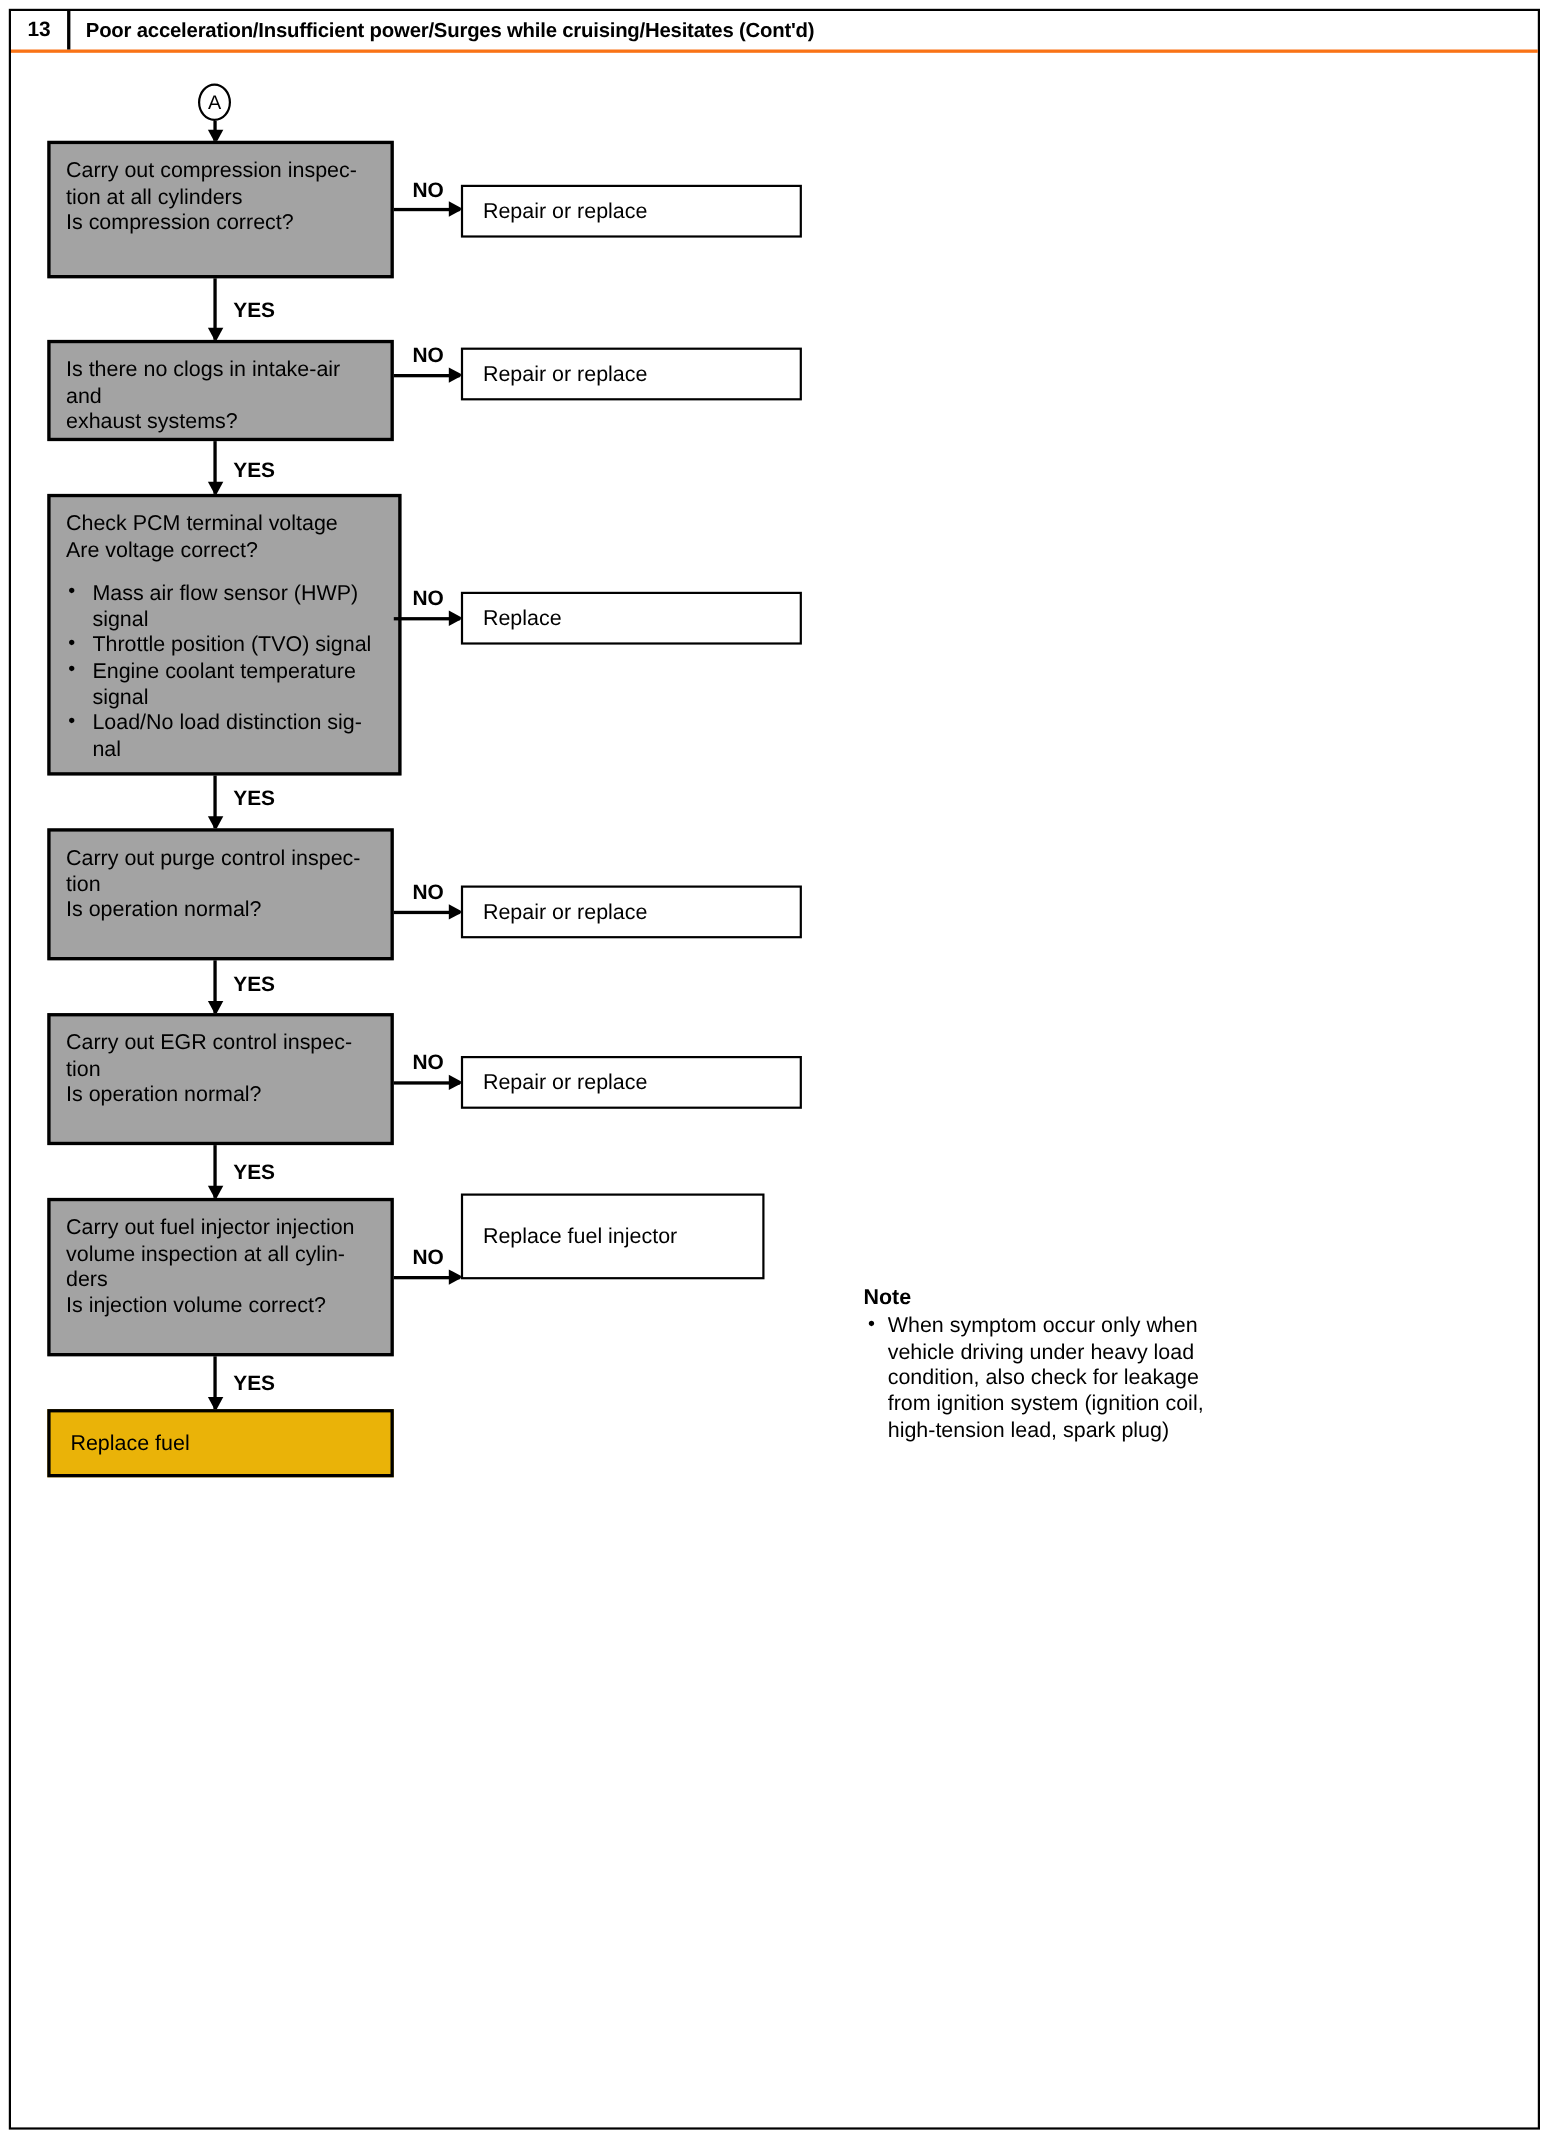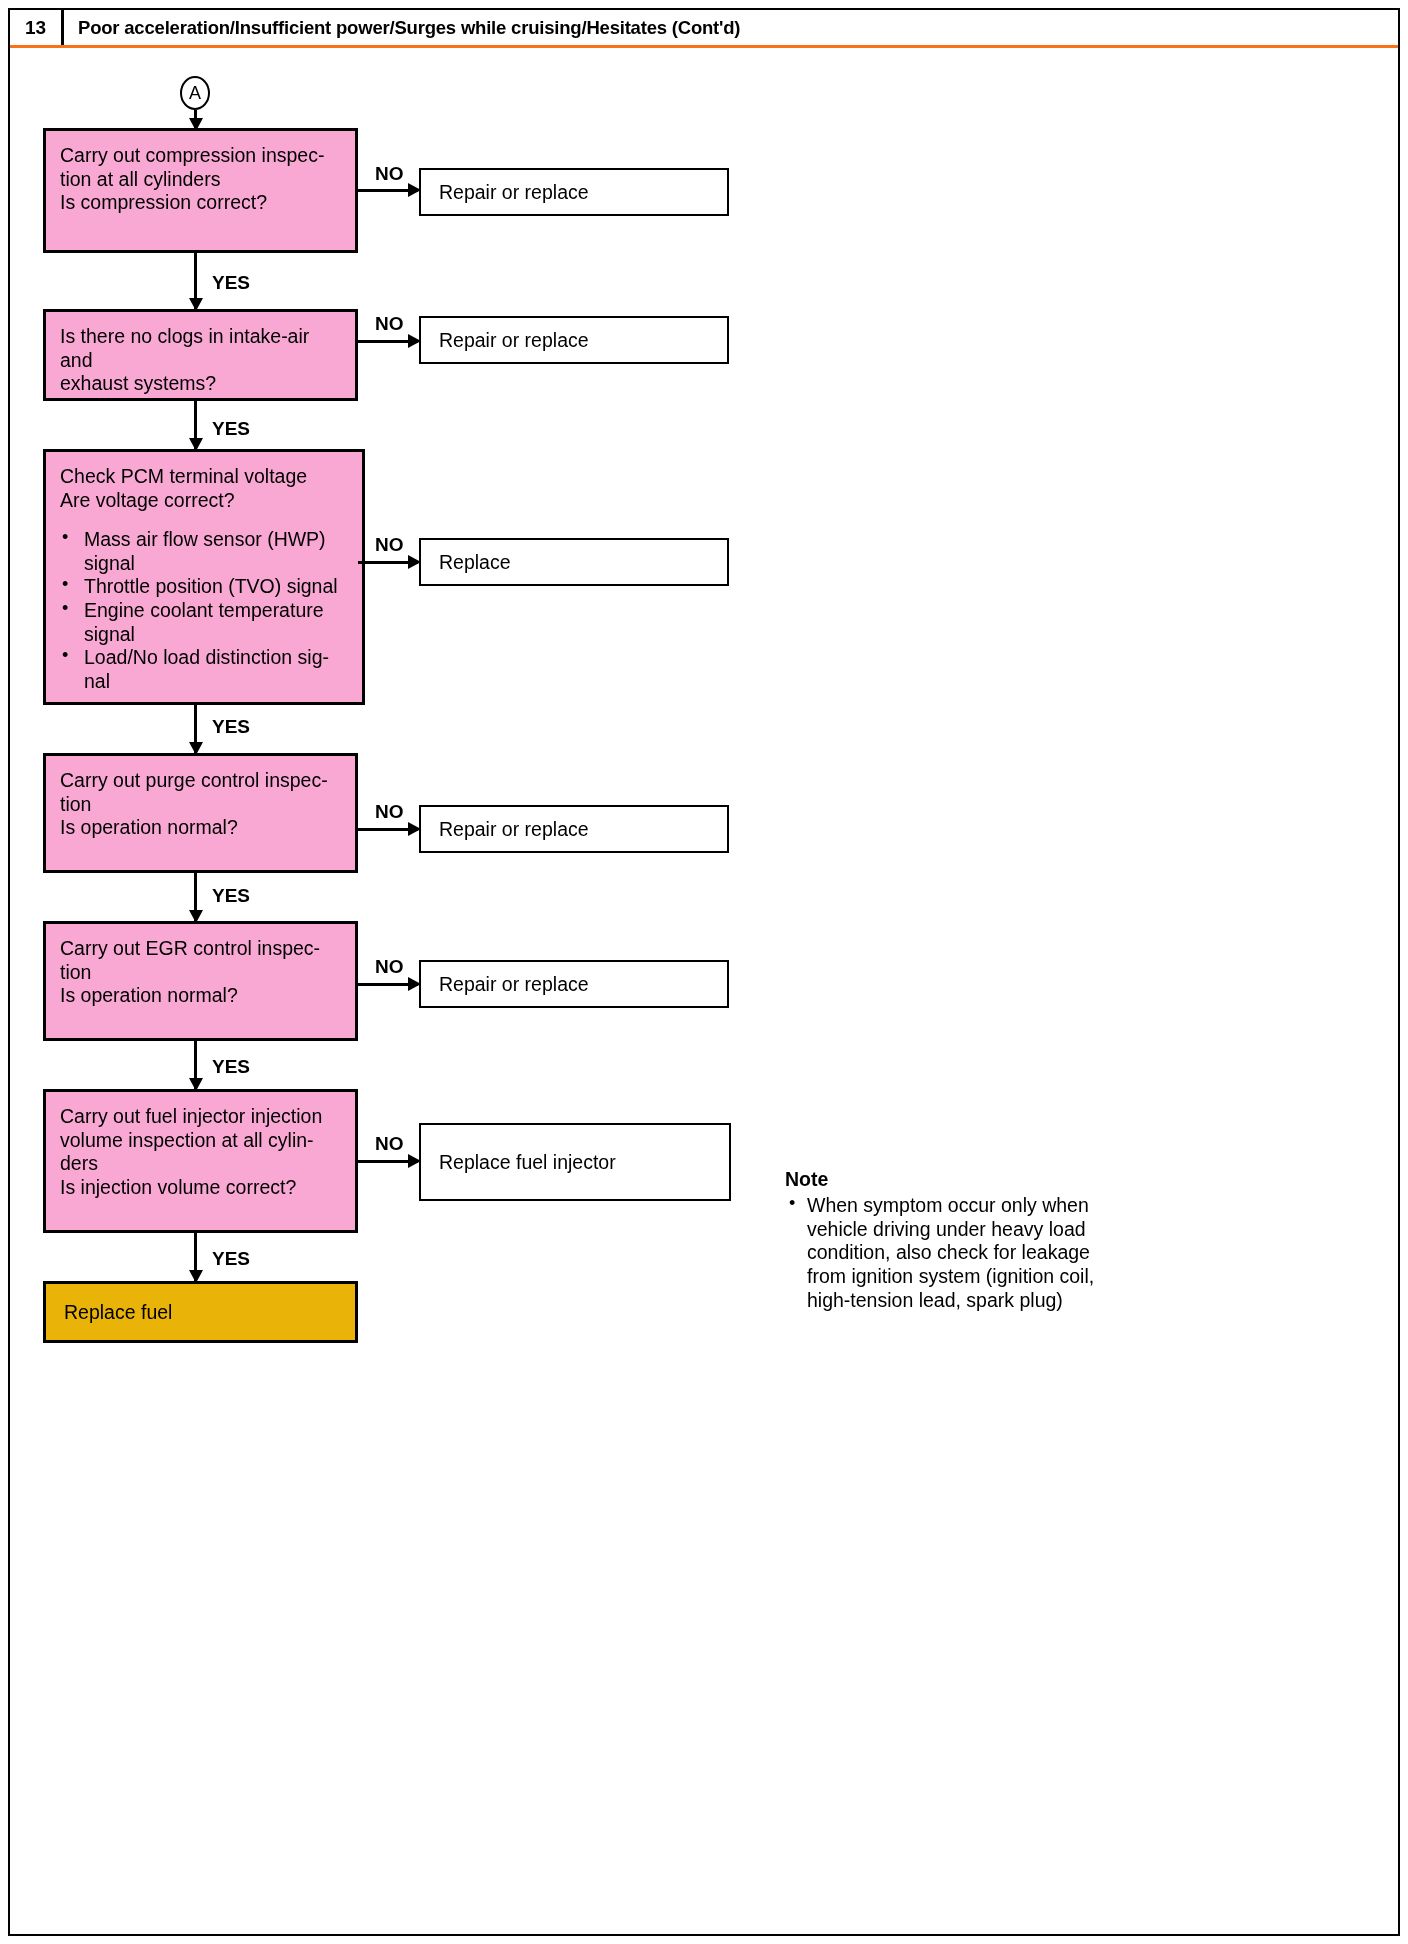--- a/index.html
+++ b/index.html
@@ -71,21 +71,21 @@
     justify-content: center;
     font-size: 18px;
     font-weight: normal;
     background: #fff;
   }
 
   
   .qbox {
     position: absolute;
     border: 3.5px solid #000;
-    background: #f9a8d4;
+    background: #a3a3a3;
     padding: 13px 14px 10px 14px;
     font-size: 19.5px;
     line-height: 1.21;
     text-align: justify;
     text-justify: inter-word;
   }
   .qbox .line { display: block; }
   .qbox .nojust { text-align: left; }
 
   .abox {
@@ -298,21 +298,21 @@
 
     <div class="qbox" style="left:33px; top:1041px; width:315px; height:144px;">
       <span class="line nojust">Carry out fuel injector injection</span>
       <span class="line">volume inspection at all cylin-</span>
       <span class="line nojust">ders</span>
       <span class="line nojust">Is injection volume correct?</span>
     </div>
     <div class="hline" style="left:348px; top:1112px; width:60px;"></div>
     <div class="arrow-right" style="left:398px; top:1106px;"></div>
     <div class="edge-label" style="left:365px; top:1085px;">NO</div>
-    <div class="abox" style="left:409px; top:1075px; width:312px; height:78px;">
+    <div class="abox" style="left:409px; top:1037px; width:276px; height:78px;">
       <span>Replace fuel injector</span>
     </div>
     <div class="vline" style="left:184px; top:1185px; height:48px;"></div>
     <div class="arrow-down" style="left:178.5px; top:1222px;"></div>
     <div class="edge-label" style="left:202px; top:1200px;">YES</div>
 
     <div class="termbox" style="left:33px; top:1233px; width:315px; height:62px;">
       <span>Replace fuel</span>
     </div>
 

